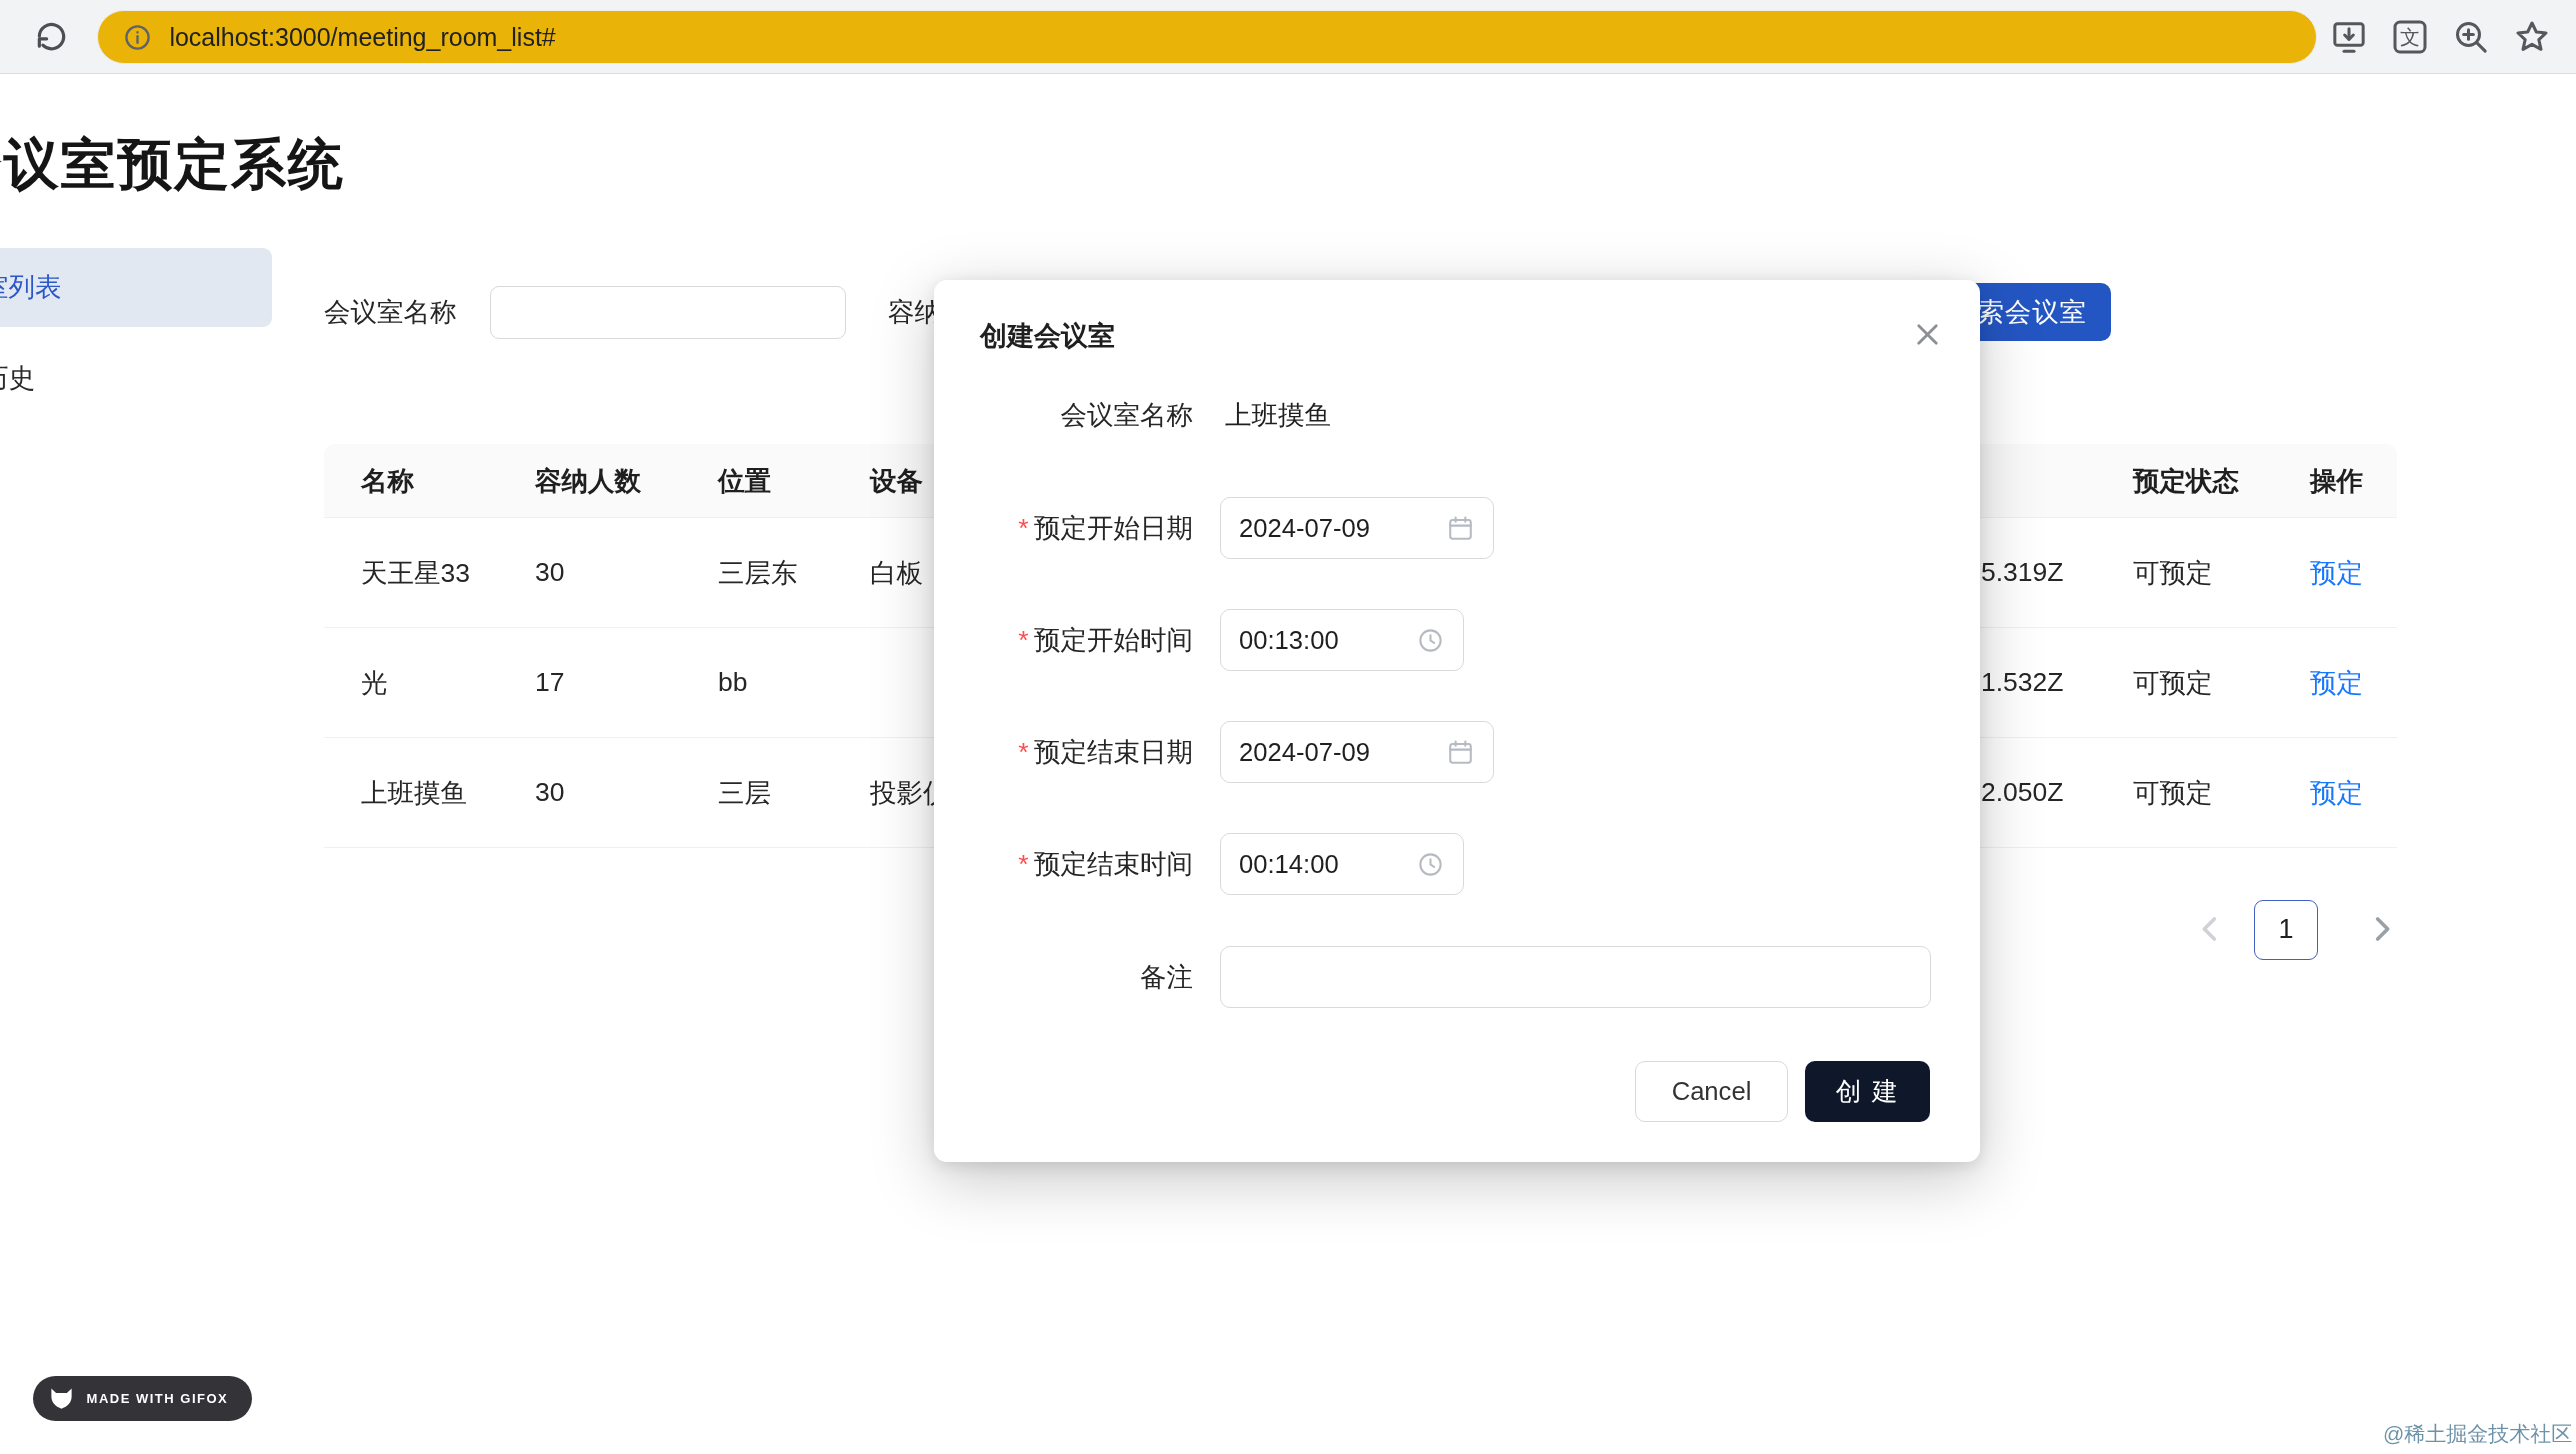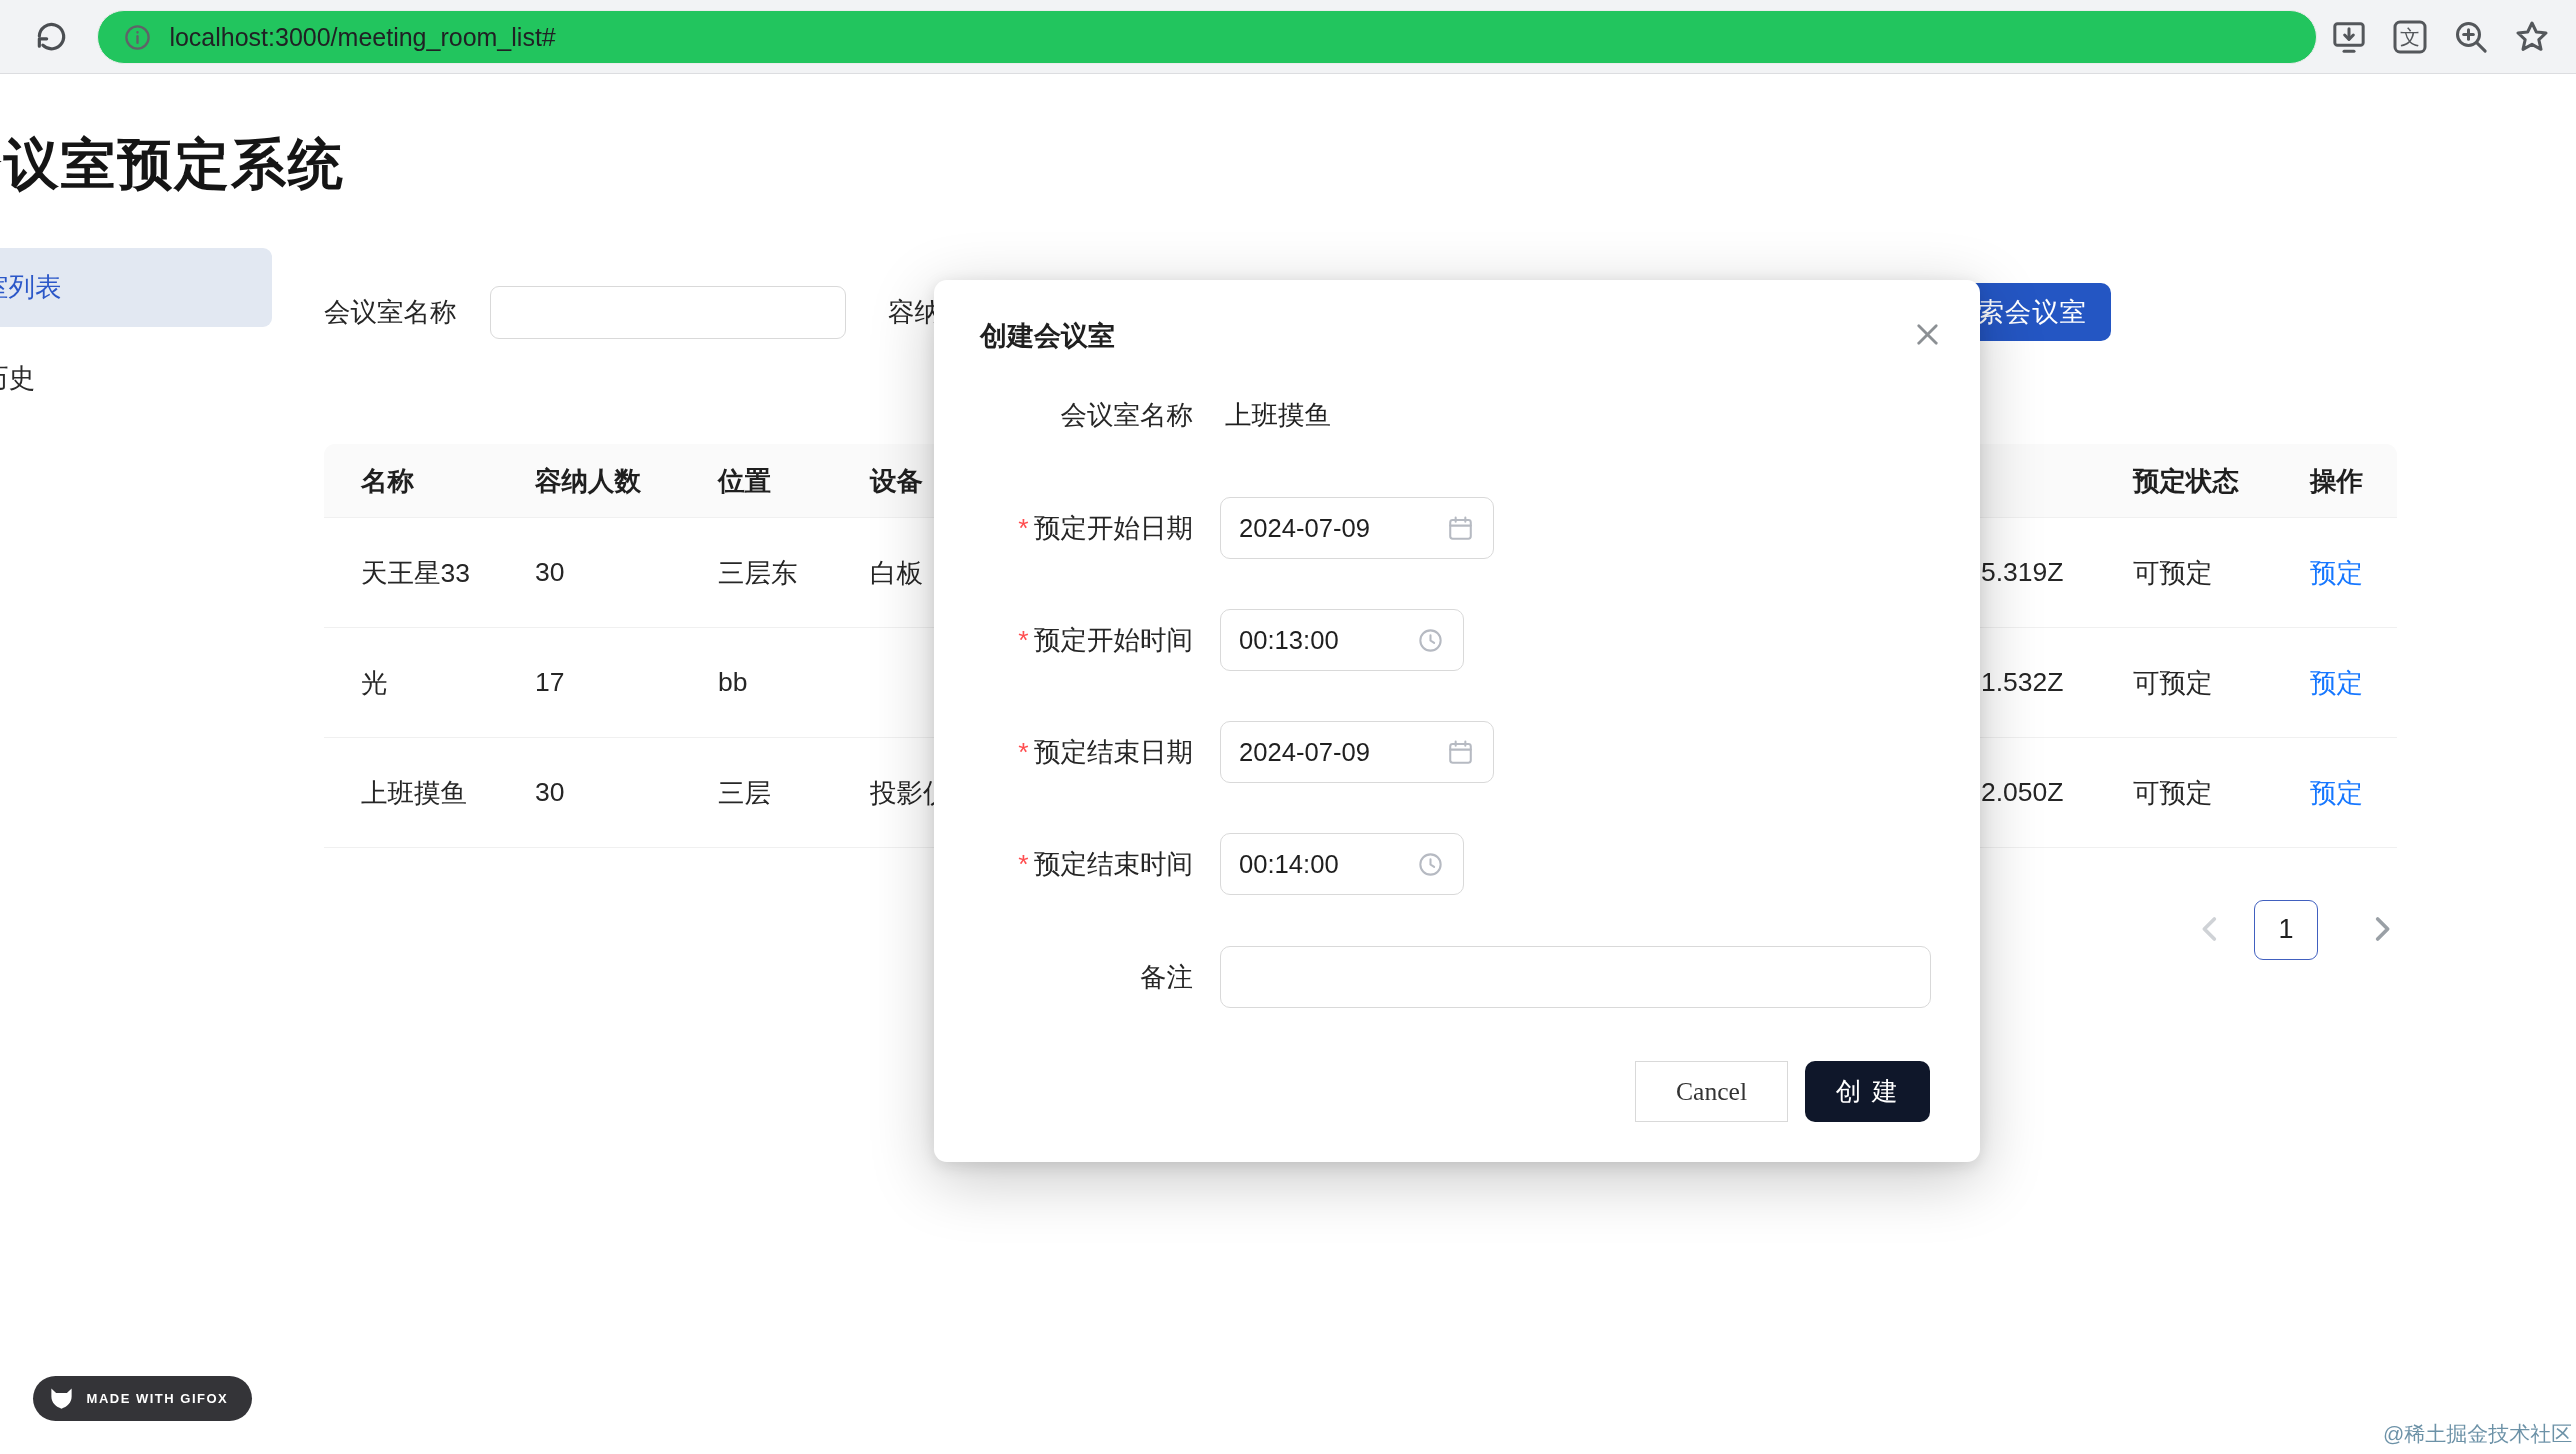--- a/index.html
+++ b/index.html
@@ -3,21 +3,21 @@
 <meta charset="utf-8">
 <style>
   *{margin:0;padding:0;box-sizing:border-box}
   html,body{width:2576px;height:1454px;overflow:hidden;background:#fff;
     font-family:"Liberation Sans","DejaVu Sans",sans-serif;color:#262626;}
   body{position:relative}
 
   
   .chrome{position:absolute;left:0;top:0;width:2576px;height:74px;background:#f2f3f5;border-bottom:0.9px solid #dcdde0;z-index:5}
   .reload-btn{position:absolute;left:31px;top:17.4px;width:40px;height:40px}
-  .urlbar{position:absolute;left:97px;top:10px;width:2220px;height:54px;background:#22c55e;border:0.9px solid #ececec;border-radius:27px;display:flex;align-items:center;padding:0 24px}
+  .urlbar{position:absolute;left:97px;top:10px;width:2220px;height:54px;background:#eab308;border:0.9px solid #ececec;border-radius:27px;display:flex;align-items:center;padding:0 24px}
   .urlbar .info-ic{width:31px;height:31px;margin-right:16.4px;flex:none}
   .urltext{font-size:25px;color:#202124;white-space:nowrap}
   .chrome-actions{position:absolute;right:24px;top:17.4px;display:flex;gap:21px}
   .cicon{width:40px;height:40px}
   .cicon svg,.reload-btn svg,.info-ic svg{width:100%;height:100%}
 
   
   .heading{position:absolute;left:-53px;top:128px;font-size:55px;font-weight:700;color:#151515;letter-spacing:1.8px;white-space:nowrap}
 
   .side-item-active{position:absolute;left:-91px;top:248px;width:363px;height:79px;background:#e2e8f2;border-radius:9px;z-index:2}
@@ -51,21 +51,21 @@
   .m-row{position:absolute;left:0;right:0;height:62px}
   .m-lbl{position:absolute;left:0;top:0;width:259px;text-align:right;line-height:62px;font-size:26.5px;color:#262626;white-space:nowrap}
   .req{color:#ff4d4f;margin-right:5.5px;font-size:26.5px}
   .m-val{position:absolute;left:291px;top:0;line-height:62px;font-size:26.5px;color:#1f1f1f;white-space:nowrap}
   .m-ctrl{position:absolute;left:286px;top:0;height:62px;display:flex;align-items:center}
   .inp{border:1.8px solid #d9d9d9;border-radius:10px;height:62px;display:flex;align-items:center;padding:0 18px;background:#fff}
   .inp input{border:none;outline:none;font-size:25.6px;color:#1f1f1f;width:100%;background:transparent;font-family:inherit}
   .inp svg{flex:none;width:29px;height:29px;margin-left:9px}
   .w-date{width:274px}.w-time{width:244px}.w-note{width:711px}
   .row-name{top:104px}.row-d1{top:217px}.row-t1{top:329px}.row-d2{top:441px}.row-t2{top:553px}.row-note{top:666px}
-  .btn-cancel{position:absolute;left:701px;top:781px;width:153px;height:61px;border:1.8px solid #d9d9d9;border-radius:0;background:#fff;font-size:25.6px;color:#333;font-family:Liberation Serif, serif;cursor:pointer}
+  .btn-cancel{position:absolute;left:701px;top:781px;width:153px;height:61px;border:1.8px solid #d9d9d9;border-radius:10px;background:#fff;font-size:25.6px;color:#333;font-family:Liberation Sans, sans-serif;cursor:pointer}
   .btn-primary{position:absolute;left:871px;top:781px;width:125px;height:61px;border:none;border-radius:10px;background:#0f172a;font-size:25.6px;color:#fff;font-family:inherit;letter-spacing:1.8px;cursor:pointer}
 
   
   .gifox{position:absolute;left:33px;top:1376px;height:45px;background:rgba(24,24,28,.88);border-radius:23px;display:flex;align-items:center;padding:0 24px 0 14.6px;gap:12px;z-index:60}
   .gifox svg{width:27px;height:27px}
   .gifox span{color:#fff;font-size:13px;font-weight:700;letter-spacing:1.5px;white-space:nowrap}
   .watermark{position:absolute;right:3.7px;top:1420px;font-size:21px;color:#0c4a6e;opacity:.6;z-index:60;white-space:nowrap}
 </style>
 </head>
 <body>

